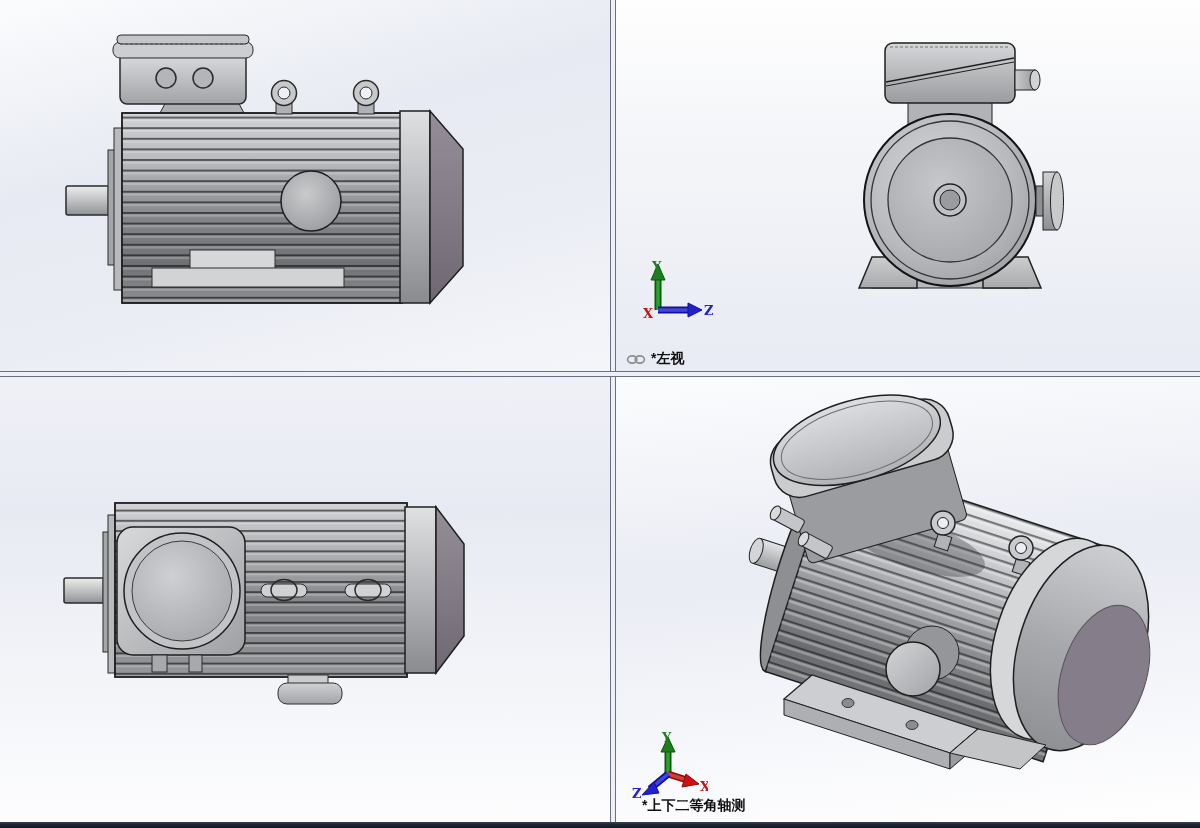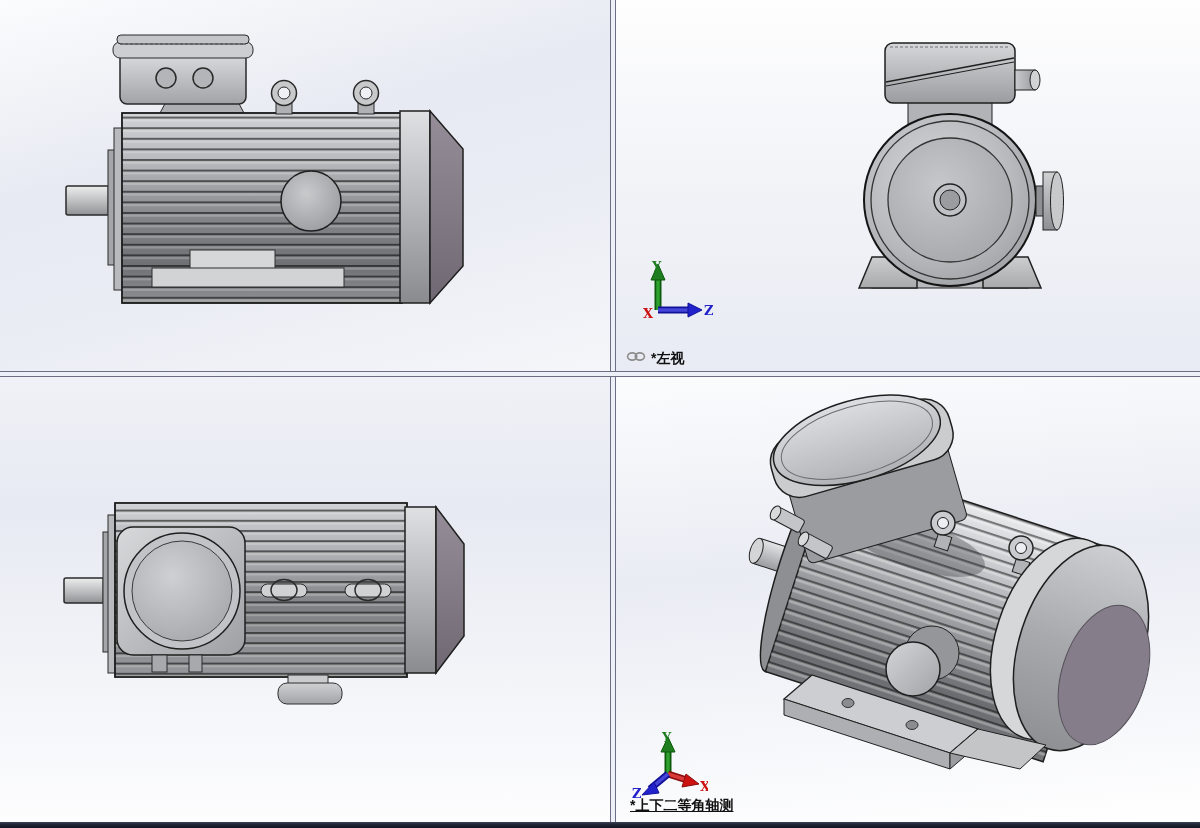--- a/index.html
+++ b/index.html
@@ -14,24 +14,24 @@
   .vp-bl{left:0;top:377px;width:610px;height:445px;
     background:linear-gradient(180deg,#eff1f6 0%,#e7eaf2 30%,#fdfdfe 100%);}
   .vp-br{left:616px;top:377px;width:584px;height:445px;
     background:linear-gradient(175deg,#fbfcfd 0%,#eaecf4 42%,#ffffff 100%);}
   .splitter-v{position:absolute;left:610px;top:0;width:6px;height:822px;
     background:#eef0f7;border-left:1px solid #6b6e85;border-right:1px solid #6b6e85;box-sizing:border-box;}
   .splitter-h{position:absolute;left:0;top:371px;width:1200px;height:6px;
     background:#eef0f7;border-top:1px solid #6b6e85;border-bottom:1px solid #6b6e85;box-sizing:border-box;}
   .bottom-bar{position:absolute;left:0;top:822px;width:1200px;height:6px;
     background:linear-gradient(180deg,#3c4257 0%,#1e2433 45%,#141722 100%);}
-  .vp-label{position:absolute;display:flex;align-items:flex-start;gap:5px;
+  .vp-label{position:absolute;display:flex;align-items:center;gap:5px;
     font:600 14px "Liberation Sans",sans-serif;color:#101010;white-space:nowrap;}
   .vp-label-tr{left:10px;top:350px;}
-  .vp-label-br{left:14px;top:420px;text-decoration:underline;}
+  .vp-label-br{left:26px;top:420px;}
   .triad{position:absolute;}
   .triad-tr{left:20px;top:258px;}
   .triad-br{left:12px;top:352px;}
   .triad text{font-family:"DejaVu Serif",serif;font-size:13px;font-weight:bold;}
 </style>
 </head>
 <body>
 
 <div class="stage">
 

